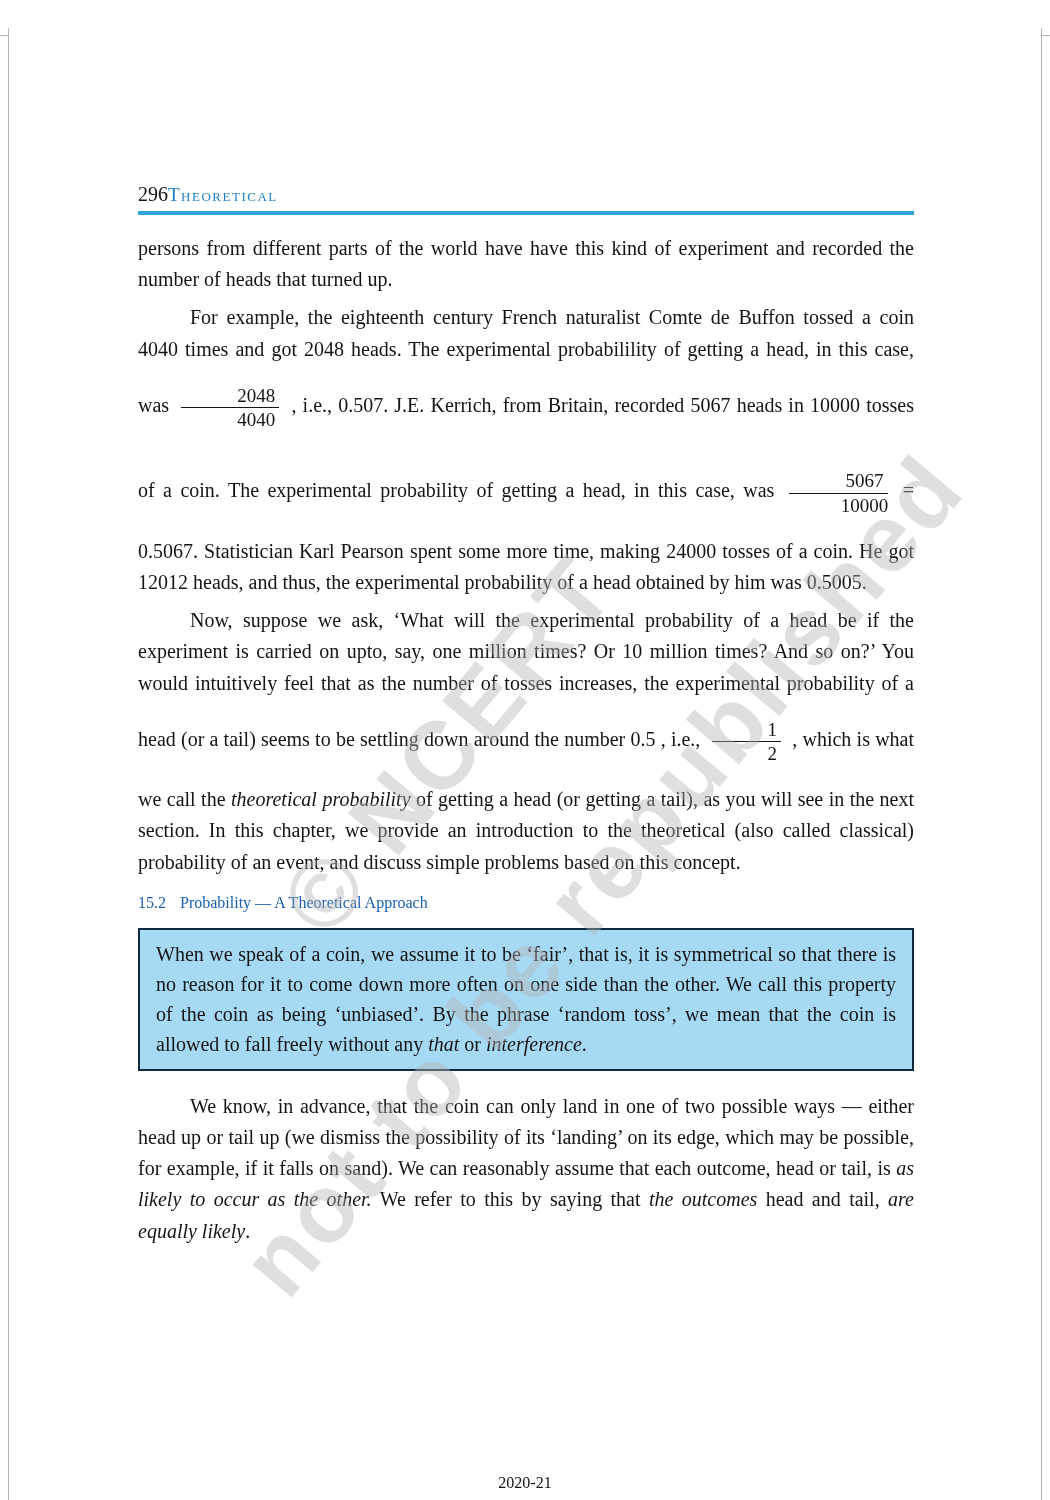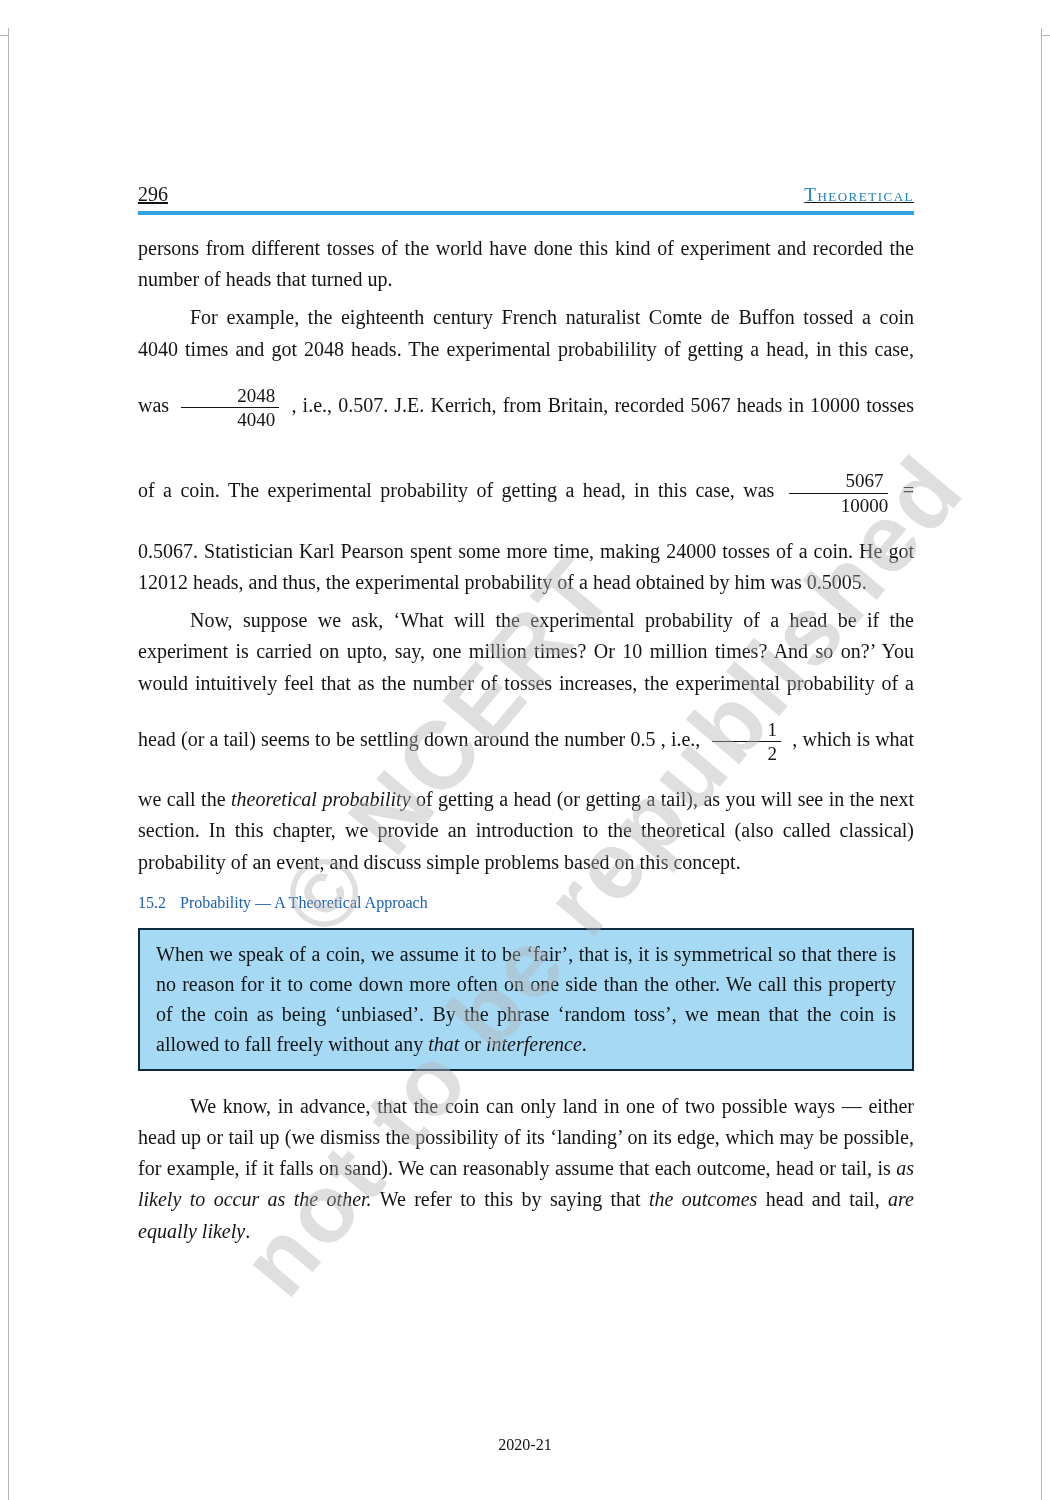--- a/index.html
+++ b/index.html
@@ -24,23 +24,21 @@
   .page {
     position: absolute;
     left: 138px;
     top: 183px;
     width: 776px;
     z-index: 1;
   }
 
   header.page-header {
     display: flex;
-    justify-content: space-between;
     align-items: baseline;
-    text-decoration: underline;
   }
   .page-number { font-size: 20px; color: #141414; }
   .running-head {
     font-size: 19px;
     color: var(--header-blue, #1b7fc4);
     font-variant: small-caps;
     letter-spacing: 1.5px;
   }
   .header-rule {
     height: 4px;
@@ -86,21 +84,21 @@
     padding: 9px 16px 10px 16px;
     margin: 16px 0 20px 0;
     font-size: 20px;
     line-height: 1.5;
     text-align: justify;
   }
 
   .page-footer {
     position: absolute;
     left: 0;
-    top: 1436px;
+    top: 1474px;
     width: 100%;
     text-align: center;
     font-size: 16px;
     color: #141414;
     z-index: 1;
   }
 
   .watermark {
     position: absolute;
     left: 50%;
@@ -133,21 +131,21 @@
 
 <div class="page">
 
   <header class="page-header">
     <span class="page-number">296</span>
     <span class="running-head">Theoretical</span>
   </header>
   <div class="header-rule"></div>
 
   <div id="content">
-      <p class="body-para">persons from different tosses of the world have done this kind of experiment and recorded the number of heads that turned up.</p>
+      <p class="body-para">persons from different parts of the world have have this kind of experiment and recorded the number of heads that turned up.</p>
       <p class="body-para indent">For example, the eighteenth century French naturalist Comte de Buffon tossed a coin 4040 times and got 2048 heads. The experimental probabilility of getting a head, in this case, was <span class="frac"><span class="num">2048</span><span class="den">4040</span></span> , i.e., 0.507. J.E. Kerrich, from Britain, recorded 5067 heads in 10000 tosses of a coin. The experimental probability of getting a head, in this case, was <span class="frac"><span class="num">5067</span><span class="den">10000</span></span> = 0.5067. Statistician Karl Pearson spent some more time, making 24000 tosses of a coin. He got 12012 heads, and thus, the experimental probability of a head obtained by him was 0.5005.</p>
       <p class="body-para indent">Now, suppose we ask, ‘What will the experimental probability of a head be if the experiment is carried on upto, say, one million times? Or 10 million times? And so on?’ You would intuitively feel that as the number of tosses increases, the experimental probability of a head (or a tail) seems to be settling down around the number 0.5 , i.e., <span class="frac"><span class="num">1</span><span class="den">2</span></span> , which is what we call the <i>theoretical probability</i> of getting a head (or getting a tail), as you will see in the next section. In this chapter, we provide an introduction to the theoretical (also called classical) probability of an event, and discuss simple problems based on this concept.</p>
       <h2 class="section-heading"><span class="sec-num">15.2</span><span>Probability — A Theoretical Approach</span></h2>
       <div class="info-box">When we speak of a coin, we assume it to be ‘fair’, that is, it is symmetrical so that there is no reason for it to come down more often on one side than the other. We call this property of the coin as being ‘unbiased’. By the phrase ‘random toss’, we mean that the coin is allowed to fall freely without any <i>that</i> or <i>interference</i>.</div>
       <p class="body-para indent">We know, in advance, that the coin can only land in one of two possible ways — either head up or tail up (we dismiss the possibility of its ‘landing’ on its edge, which may be possible, for example, if it falls on sand). We can reasonably assume that each outcome, head or tail, is <i>as likely to occur as the other.</i> We refer to this by saying that <i>the outcomes</i> head and tail, <i>are equally likely</i>.</p>
     </div>
 
 </div>
 
 <div class="page-footer">2020-21</div>

